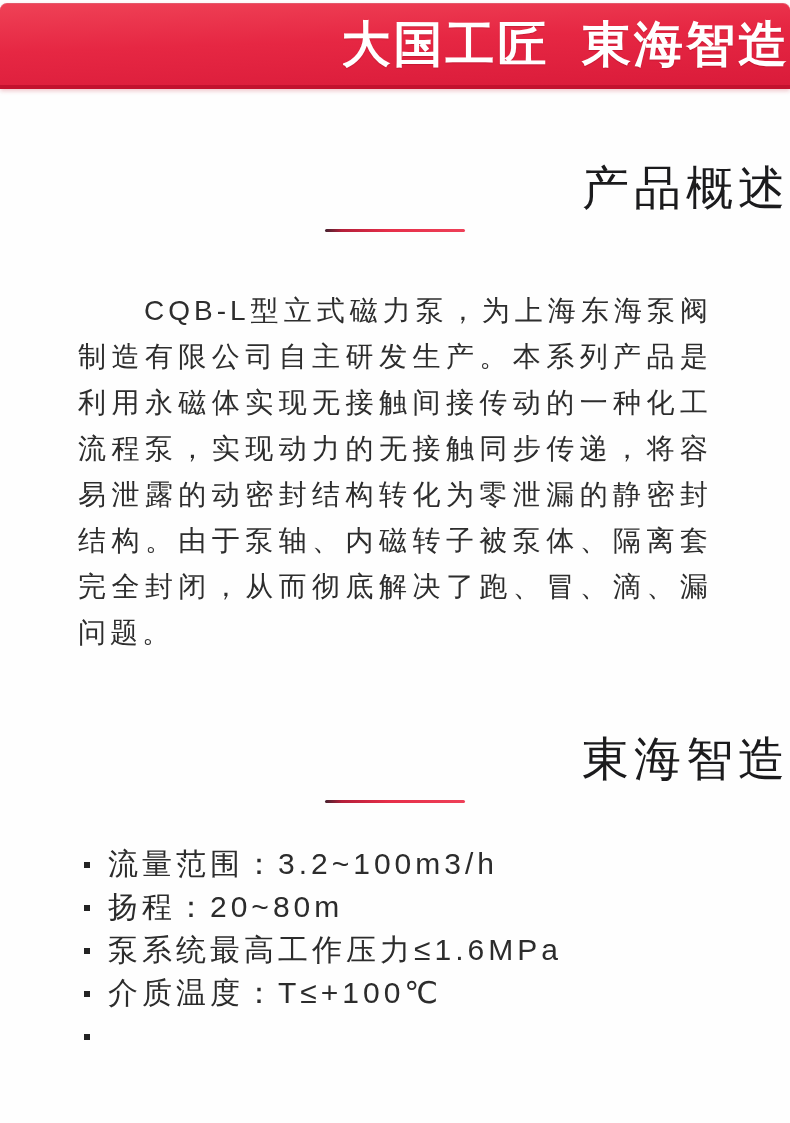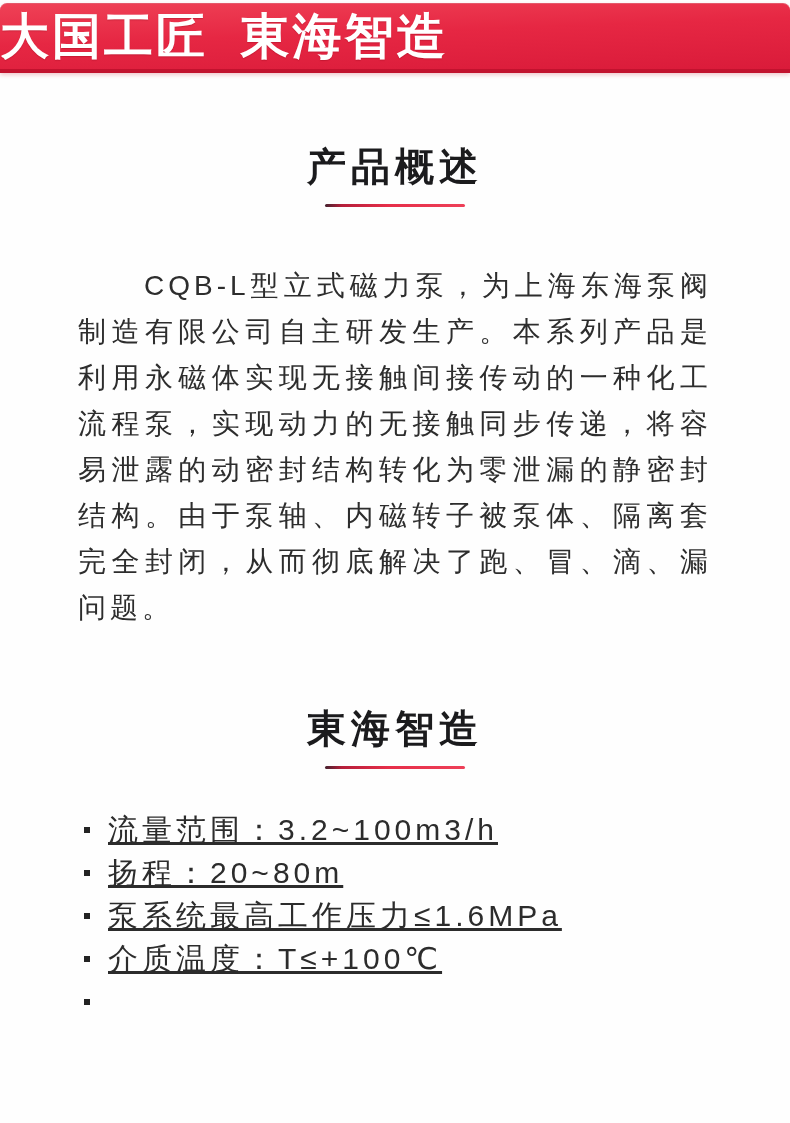--- a/index.html
+++ b/index.html
@@ -8,52 +8,53 @@
     width: 790px;
     height: 1123px;
     background: #fefefe;
     font-family: "Liberation Sans", "DejaVu Sans", sans-serif;
     overflow: hidden;
   }
 
   
   .banner {
     margin-top: 3px;
-    height: 70px;
+    height: 86px;
     background: linear-gradient(178deg, #ef4156 0%, #e62743 45%, #da1b3a 100%);
     border-top: 1px solid #e4596b;
     border-bottom: 4px solid #c2122e;
     border-radius: 7px 7px 0 0;
     display: flex;
     align-items: center;
-    justify-content: flex-start;
+    justify-content: flex-end;
     box-shadow: 0 2px 4px rgba(225, 130, 142, 0.45);
   }
   .banner-title {
     color: #ffffff;
     font-size: 49px;
     font-weight: bold;
     letter-spacing: 3px;
     word-spacing: 16px;
     margin: 0;
     line-height: 1;
     text-shadow: 0 1px 1px rgba(150, 10, 30, 0.35);
   }
 
   
   .sec-head { text-align: center; }
   .overview .sec-head { margin-top: 72px; }
   .conditions .sec-head { margin-top: 76px; }
   .sec-title {
-    font-size: 39px;
-    font-weight: 700;
+    font-size: 47px;
+    font-weight: 400;
     color: #1b1b1d;
     letter-spacing: 5px;
     margin: 0;
     line-height: 1.15;
+    text-align: right;
   }
   .sec-underline {
     width: 140px;
     height: 3px;
     margin: 14px auto 0;
     border-radius: 2px;
     background: linear-gradient(90deg, #46222f 0%, #b51f3a 12%, #e62e49 45%, #ee4058 100%);
   }
 
   
@@ -76,21 +77,20 @@
   }
   .cond-item {
     display: flex;
     align-items: center;
     height: 31px;
     margin-bottom: 12px;
     font-size: 30px;
     letter-spacing: 4px;
     color: #2c2c2c;
     white-space: nowrap;
-    text-decoration: underline;
   }
   .bullet {
     flex: 0 0 auto;
     width: 6px;
     height: 6px;
     background: #232323;
     margin-right: 18px;
   }
 </style>
 </head>

